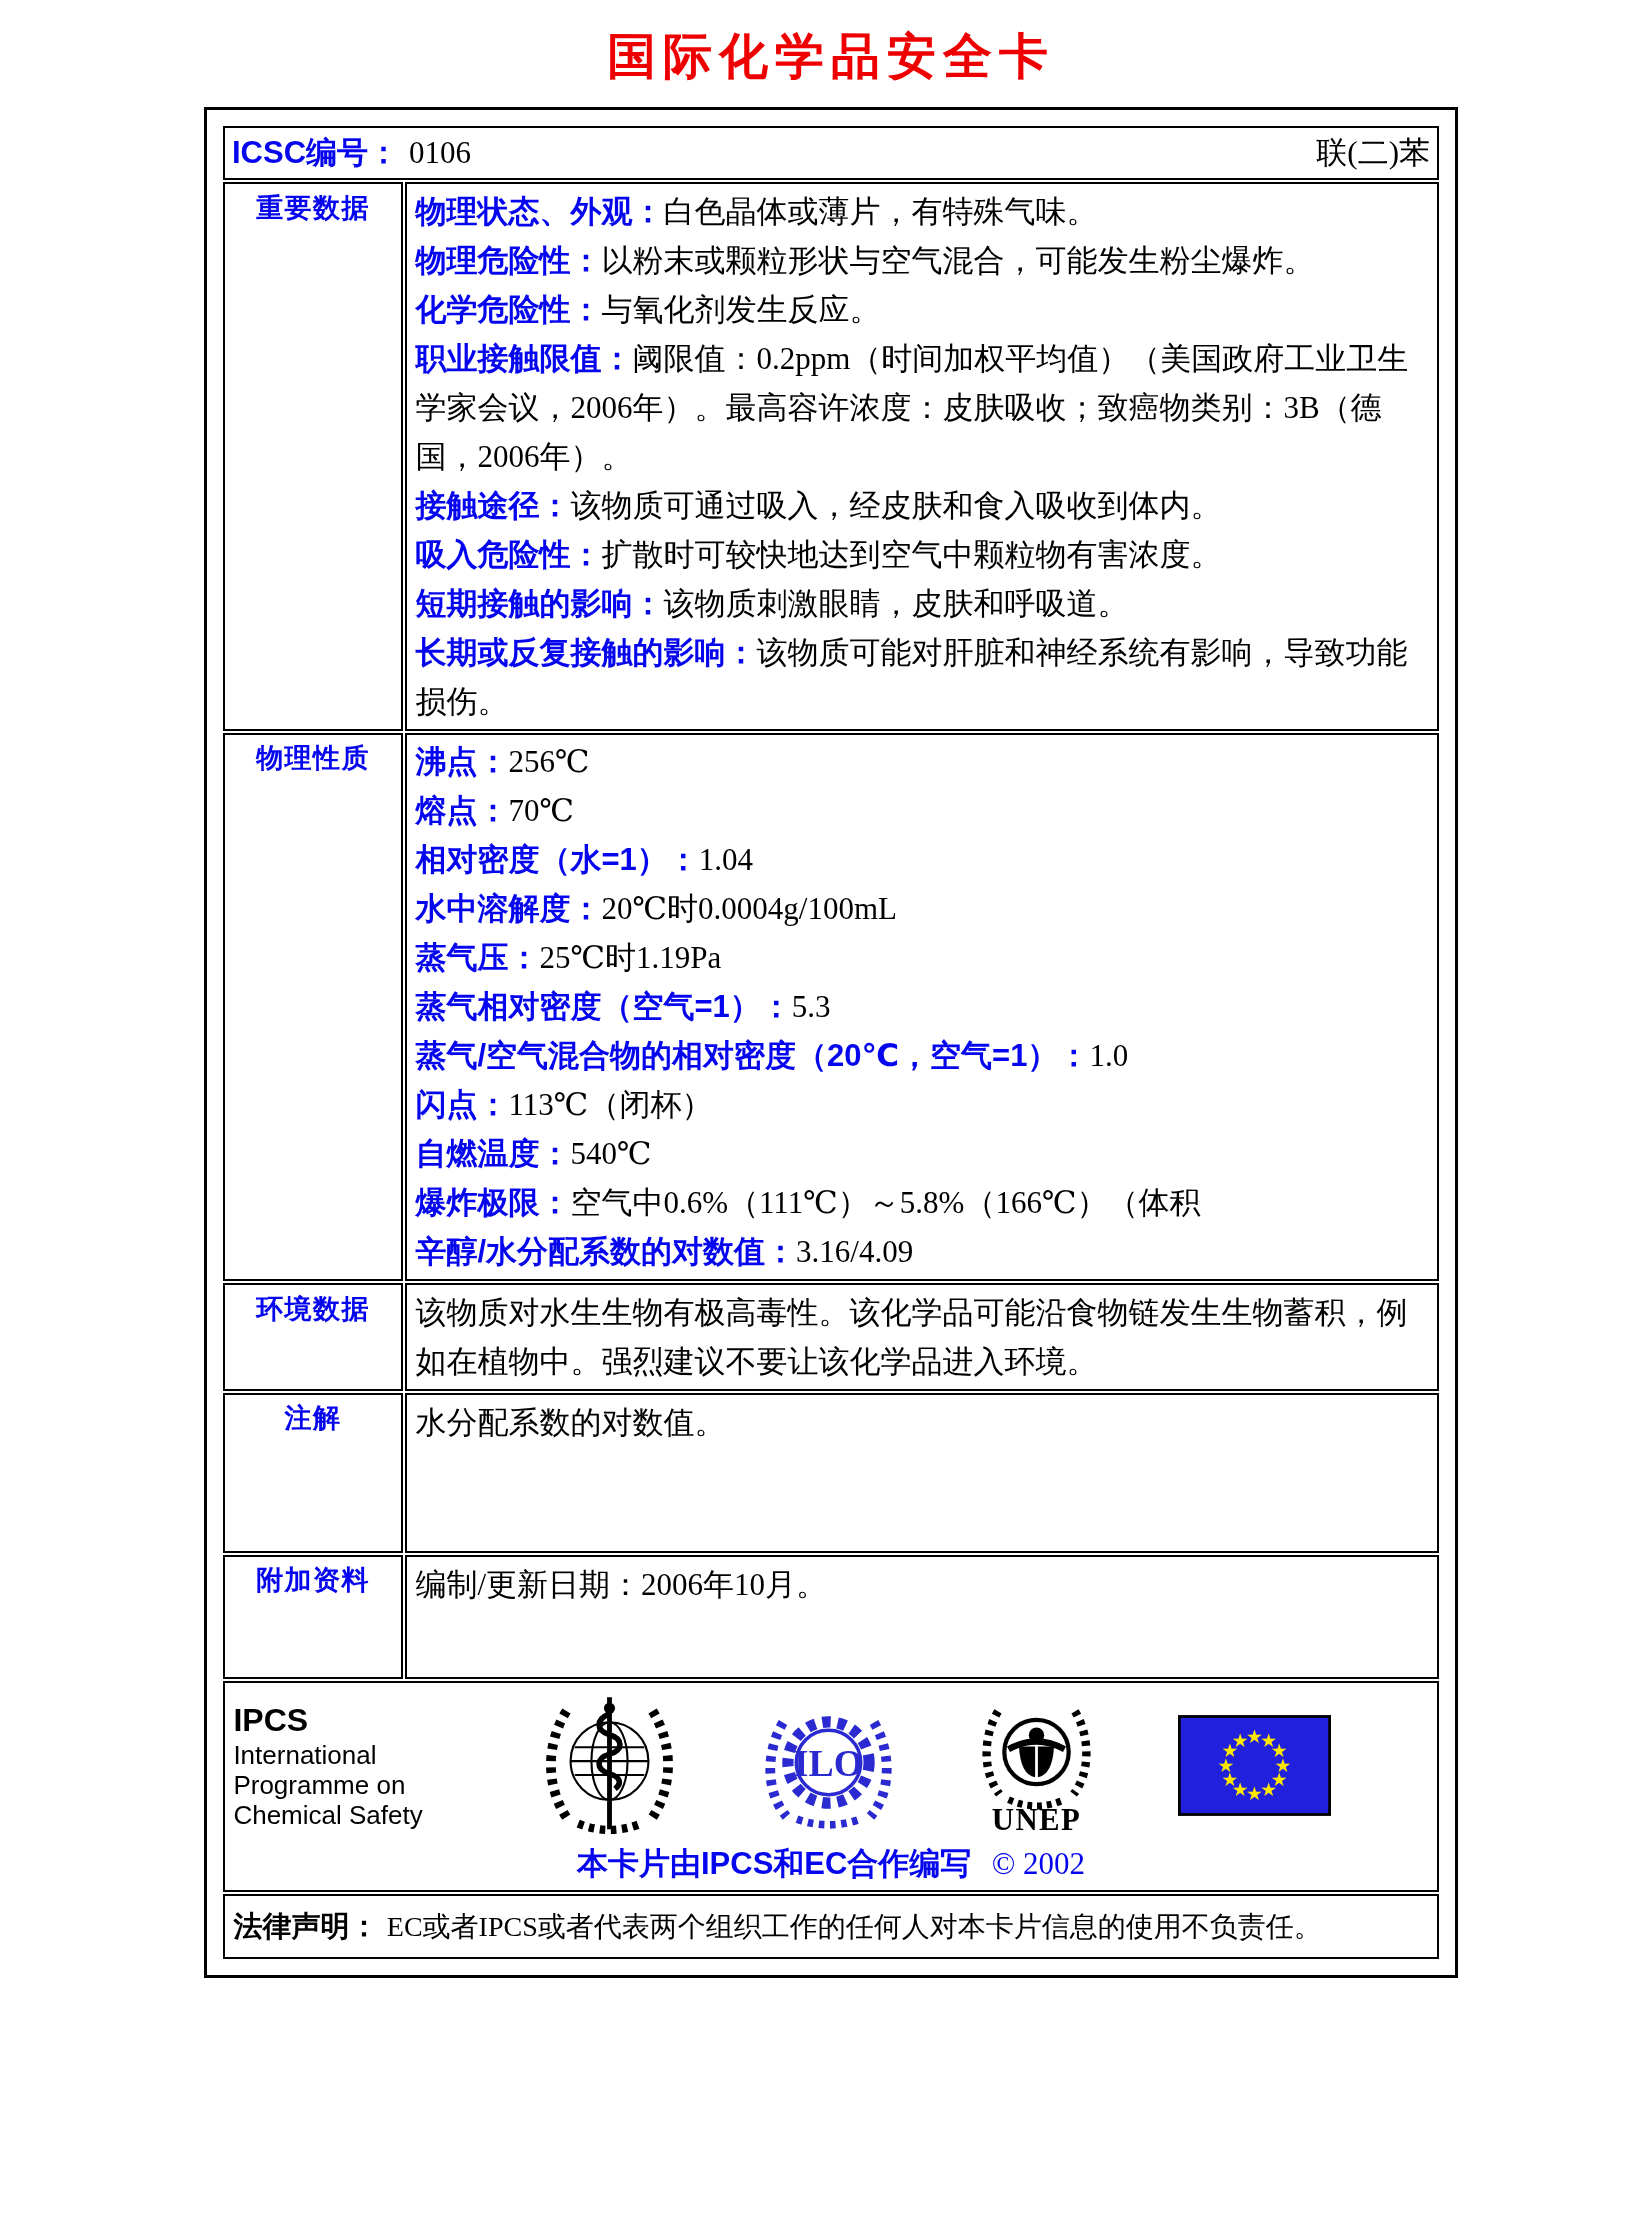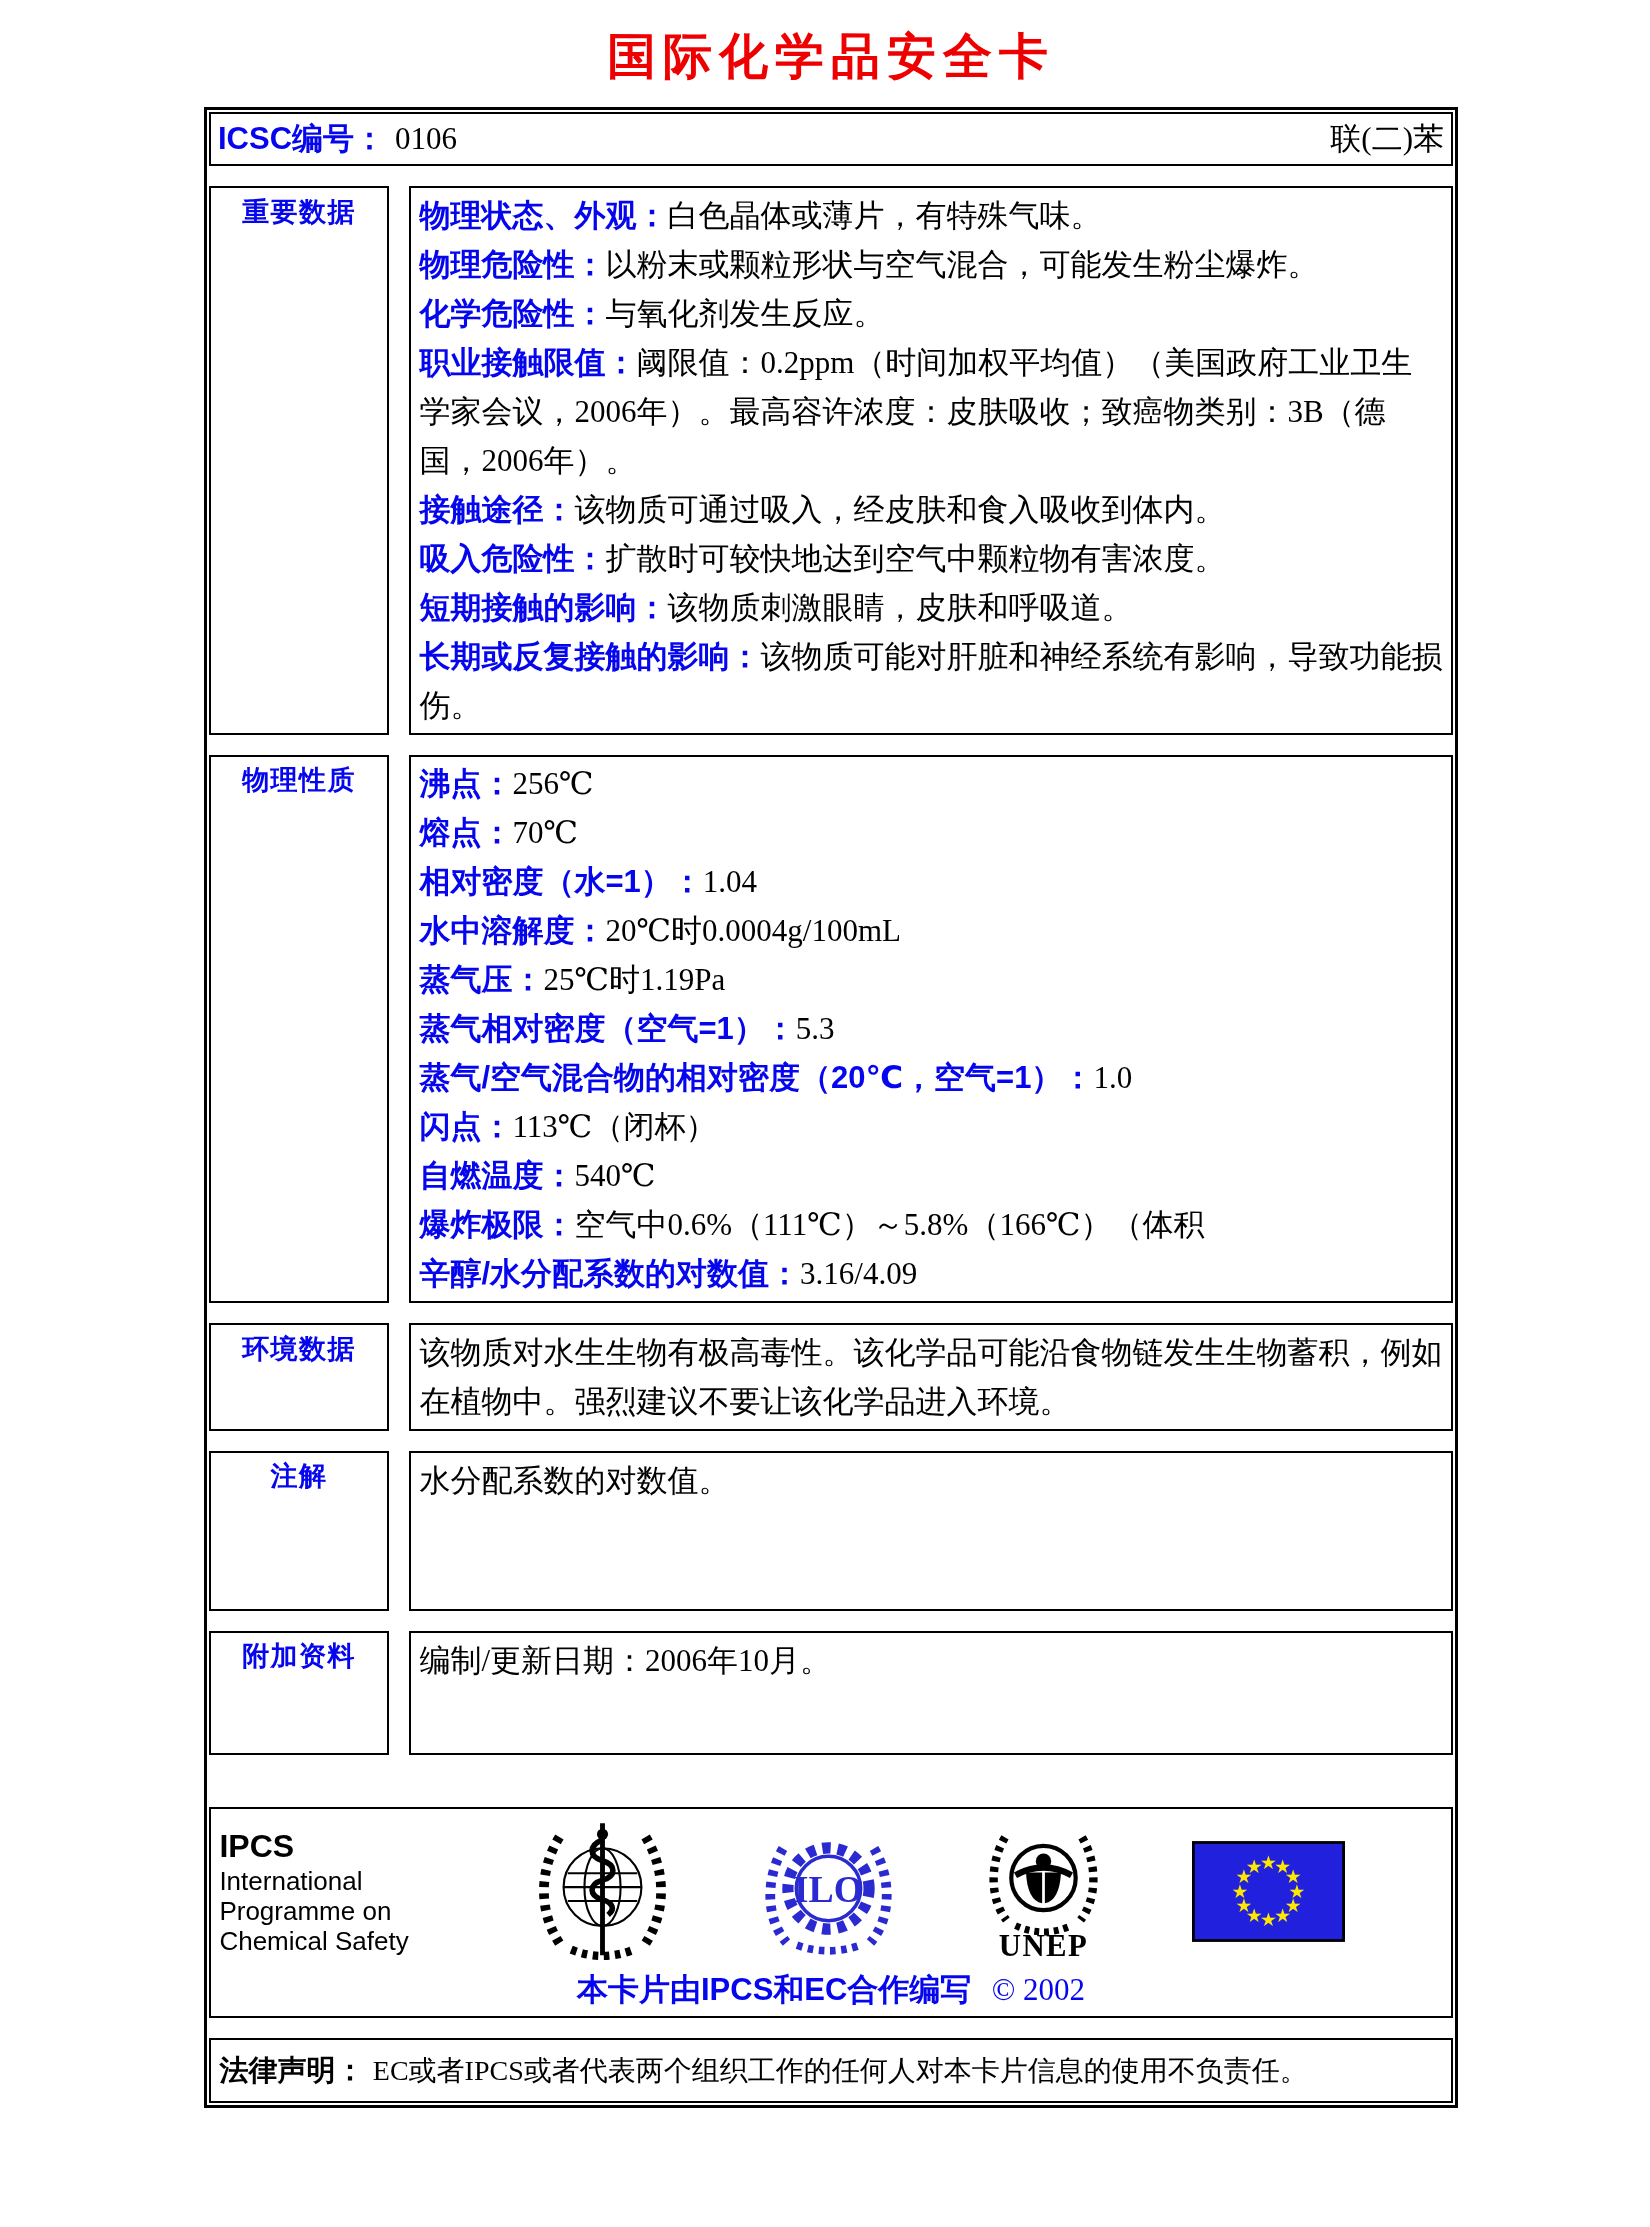--- a/index.html
+++ b/index.html
@@ -6,42 +6,42 @@
     --title_red:#ee0000; --label_blue:#0606ee; --ilo_blue:#2a2ad0;
     --eu_blue:#2121dd; --star_yellow:#ffe800; --ink:#000000;
   }
   * { box-sizing: border-box; margin:0; padding:0; }
   body { background:#ffffff; width:1651px; min-height:2227px;
          font-family:"Liberation Serif","DejaVu Serif",serif; color:var(--ink); }
   .title { margin:24px 0 16.7px 204px; width:1254px; text-align:center;
            font-family:Liberation Mono, monospace;
            font-size:49px; font-weight:bold; color:var(--title_red); letter-spacing:7px; }
   .card { margin-left:204px; width:1254px; display:grid;
-          grid-template-columns:180px 1fr; gap:20px; padding:2px;
+          grid-template-columns:180px 1fr; gap:2px; padding:16px;
           border:3.5px solid #000; background:#fff; }
   .cell { border:2.1px solid #000; background:#fff; }
   .span-all { grid-column:1 / -1; }
   .header-cell { display:flex; justify-content:space-between; align-items:center;
                  padding:4.2px 7px; font-size:31px; min-height:52px; }
   .hdr-left { display:flex; align-items:baseline; gap:9.8px; }
   .blue-label { font-family:"Liberation Sans","DejaVu Sans",sans-serif;
                 font-weight:bold; color:var(--label_blue); }
   .serif { font-family:"Liberation Serif","DejaVu Serif",serif; color:var(--ink); }
   .label-cell { display:flex; align-items:flex-start; justify-content:center;
                 font-family:Liberation Sans, sans-serif;
                 font-weight:bold; color:var(--label_blue); font-size:27px;
                 text-align:center; padding:5.6px; letter-spacing:1.4px; }
   .content-cell { padding:2.8px 8.4px; font-size:31px; line-height:49px; }
   .content-cell .lbl { font-family:"Liberation Sans","DejaVu Sans",sans-serif;
                        font-weight:bold; color:var(--label_blue); }
   .content-cell .val { color:var(--ink); }
   .min-notes { min-height:160px; }
   .min-extra { min-height:124px; }
   .env-cell { min-height:105px; }
-  .logos-cell { padding:9.8px 8.4px 5.6px 8.4px;margin-top:32px; }
+  .logos-cell { padding:9.8px 8.4px 5.6px 8.4px; }
   .logos-flex { display:flex; align-items:center; justify-content:space-between;
                 padding-right:98px; min-height:143px; }
   .ipcs-block { font-family:"Liberation Sans","DejaVu Sans",sans-serif; width:223px; }
   .ipcs-acronym { font-size:32px; font-weight:bold; line-height:39px; }
   .ipcs-line { font-size:26px; line-height:30px; }
   .caption-line { text-align:center; margin-top:4.2px; font-size:31px; }
   .cap-main { font-family:"Liberation Sans","DejaVu Sans",sans-serif;
               font-weight:bold; color:var(--label_blue); }
   .cap-copy { font-family:"Liberation Serif","DejaVu Serif",serif;
               color:var(--label_blue); margin-left:12.6px;text-align:center; }

